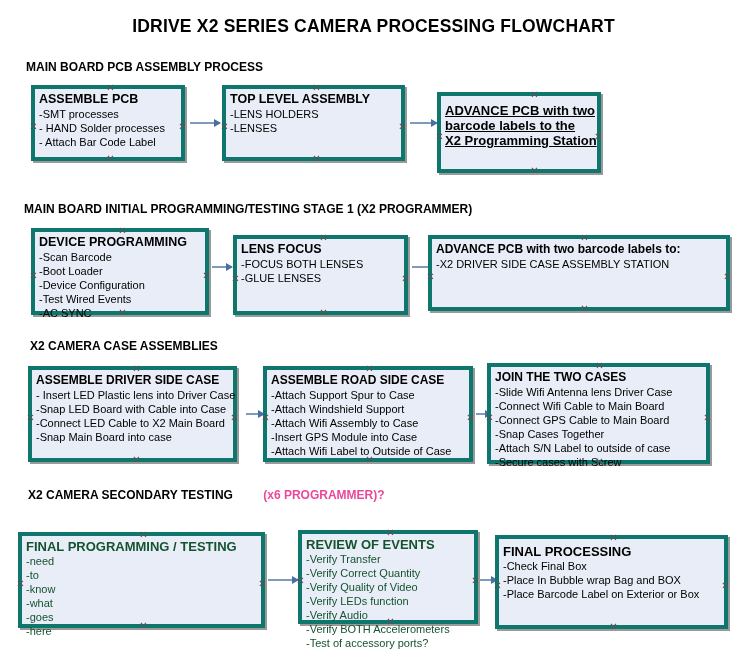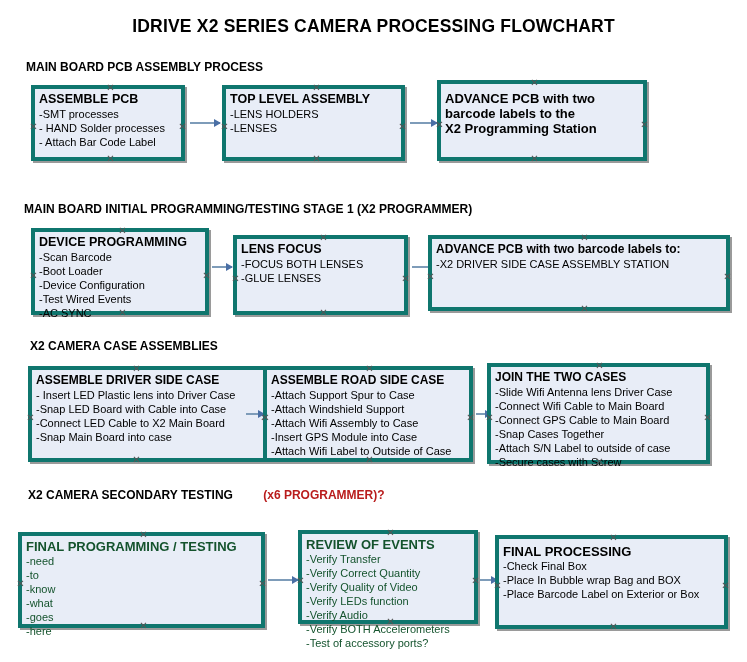--- a/index.html
+++ b/index.html
@@ -24,21 +24,21 @@
     font-weight: bold;
     letter-spacing: 0.2px;
   }
 
   .section-head {
     position: absolute;
     font-size: 12px;
     font-weight: bold;
     white-space: nowrap;
   }
-  .section-head .accent { color: #b91c1c; padding-left: 27px; }
+  .section-head .accent { color: #ec4899; padding-left: 27px; }
 
   
   .box {
     position: absolute;
     background: #e8edf7;
     border: 4px solid #0f766e;
     box-shadow: 2px 2px 0 0 #9a9a9a;
     padding: 3px 4px 2px 4px;
     overflow: visible;
   }
@@ -121,21 +121,21 @@
     <div class="hx" style="left:86px; top:-6px;"></div>
     <div class="hx" style="left:86px; bottom:-6px;"></div>
     <div class="hx" style="left:-6px; top:33px;"></div>
     <div class="hx" style="right:-6px; top:33px;"></div>
   </div>
 
   <div class="conn" style="left:410px; top:122px; width:27px;">
       <span class="head"></span>
     </div>
 
-  <div class="box t13" style="left:437px; top:80px; width:210px; height:81px;">
+  <div class="box t13" style="left:437px; top:92px; width:164px; height:81px;text-decoration:underline;">
     <div class="title" style="padding-top:4px;">ADVANCE PCB with two</div>
     <div class="title">barcode labels to the</div>
     <div class="title"> X2 Programming Station</div>
     <div class="hx" style="left:89px; top:-6px;"></div>
     <div class="hx" style="left:89px; bottom:-6px;"></div>
     <div class="hx" style="left:-6px; top:36px;"></div>
     <div class="hx" style="right:-6px; top:36px;"></div>
   </div>
 
   <div class="section-head" style="left:24px; top:202px;">
@@ -179,21 +179,21 @@
     <div class="hx" style="left:148px; top:-6px;"></div>
     <div class="hx" style="left:148px; bottom:-6px;"></div>
     <div class="hx" style="left:-6px; top:33px;"></div>
     <div class="hx" style="right:-6px; top:33px;"></div>
   </div>
 
   <div class="section-head" style="left:30px; top:339px;">
     <span>X2 CAMERA CASE ASSEMBLIES</span>
   </div>
 
-  <div class="box t12" style="left:28px; top:366px; width:239px; height:96px;">
+  <div class="box t12" style="left:28px; top:366px; width:209px; height:96px;">
     <div class="title">ASSEMBLE DRIVER SIDE CASE</div>
     <div class="line">- Insert LED Plastic lens into Driver Case</div>
     <div class="line">-Snap LED Board with Cable into Case</div>
     <div class="line">-Connect LED Cable to X2 Main Board</div>
     <div class="line">-Snap Main Board into case</div>
     <div class="hx" style="left:100px; top:-6px;"></div>
     <div class="hx" style="left:100px; bottom:-6px;"></div>
     <div class="hx" style="left:-6px; top:43px;"></div>
     <div class="hx" style="right:-6px; top:43px;"></div>
   </div>

